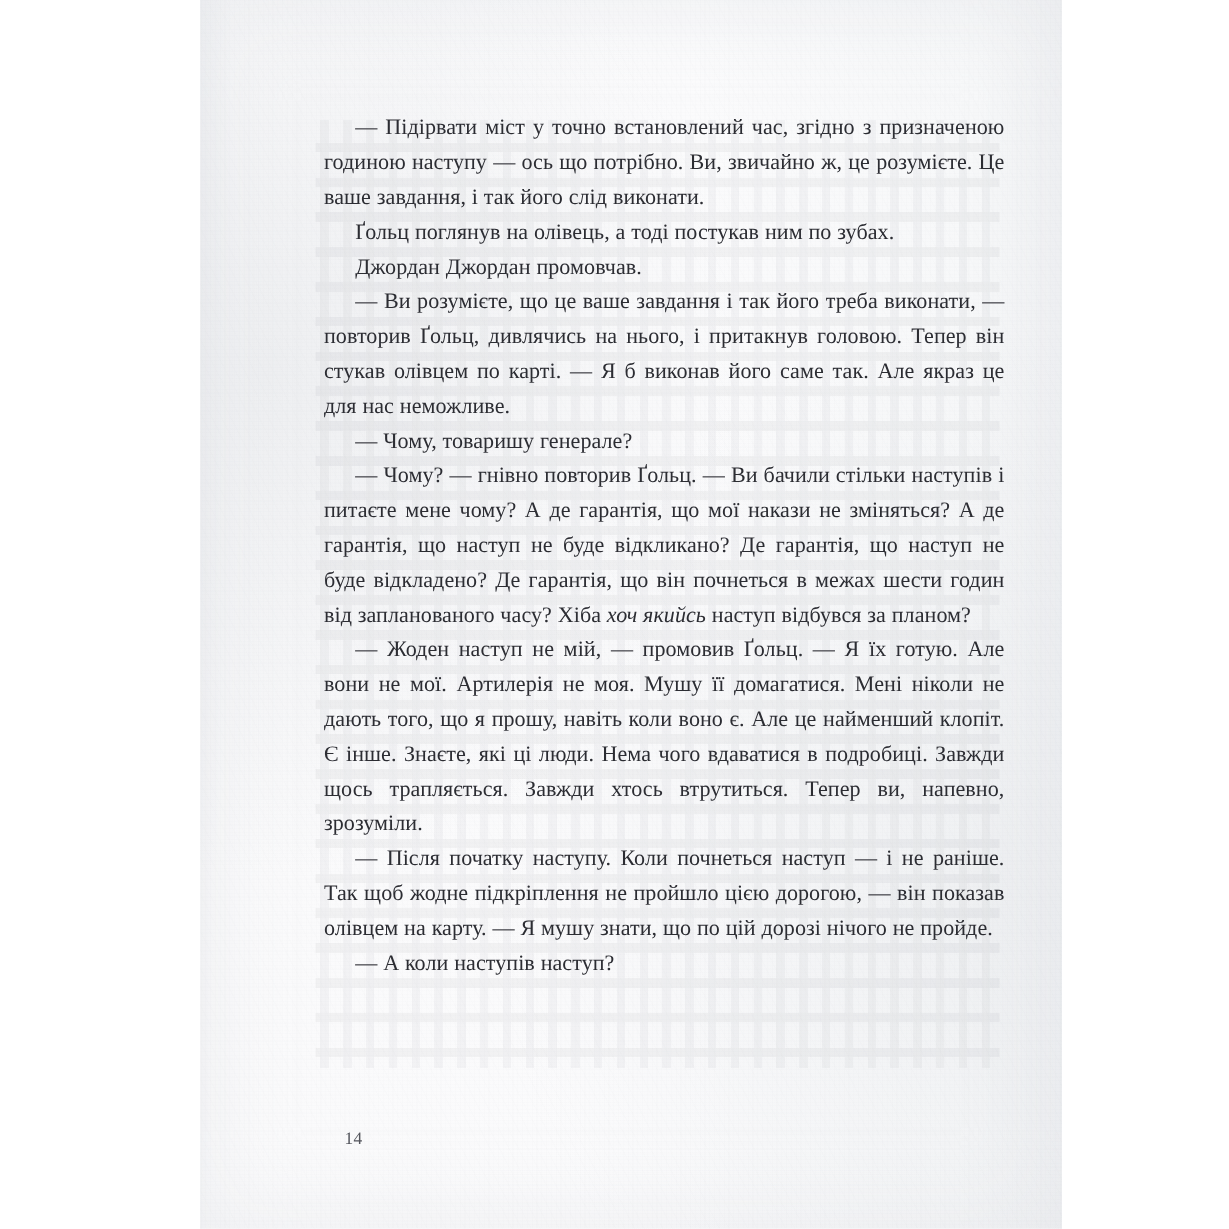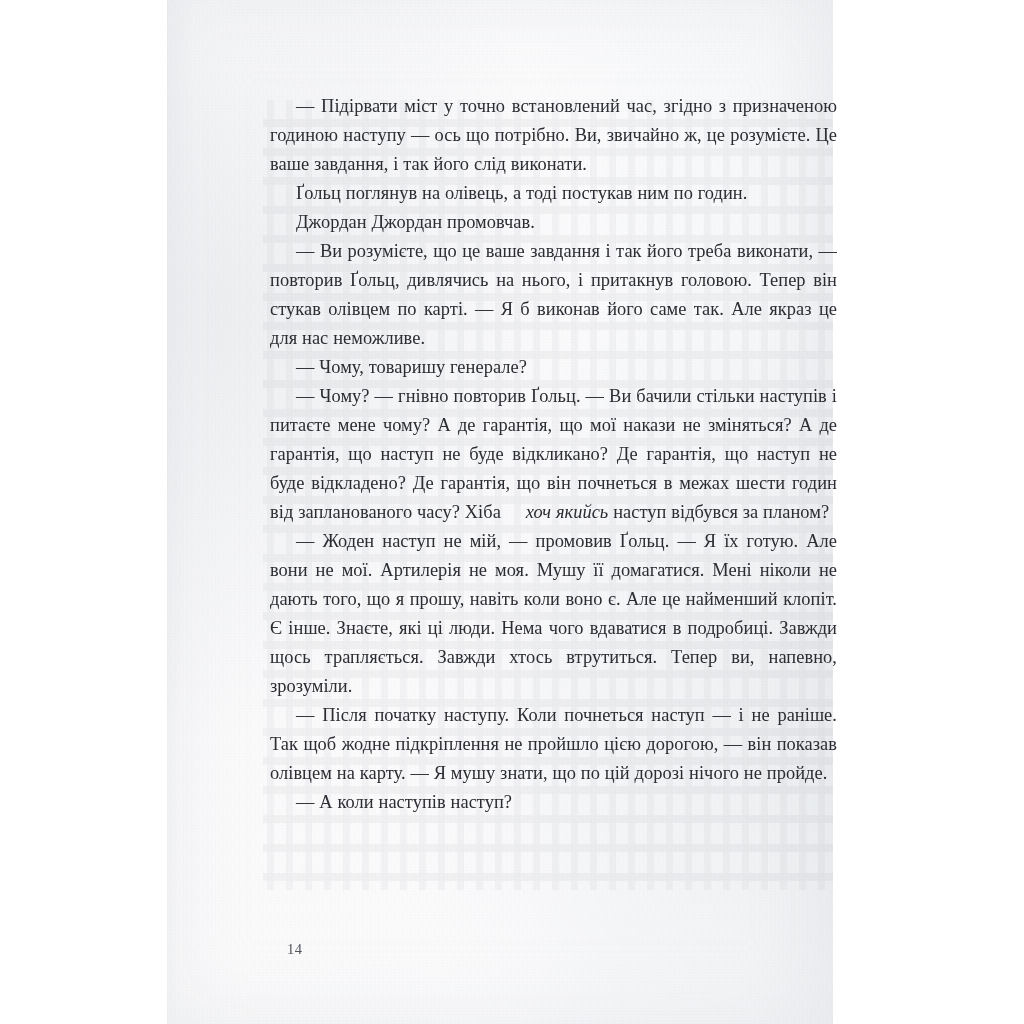--- a/index.html
+++ b/index.html
@@ -21,21 +21,21 @@
     width: 1024px;
     height: 1024px;
     background: #ffffff;
   }
 
   
   .book-page {
     position: absolute;
     left: 167px;
     top: 0;
-    width: 666px;
+    width: 718px;
     height: 1024px;
     background:
       radial-gradient(ellipse at 8% 30%, rgba(228,230,233,0.55) 0%, rgba(255,255,255,0) 42%),
       radial-gradient(ellipse at 92% 72%, rgba(230,232,235,0.45) 0%, rgba(255,255,255,0) 45%),
       linear-gradient(91deg, #f2f3f5 0px, #fafafb 26px, #fbfbfc 55%, #f7f8f9 88%, #f1f2f4 100%);
     box-shadow: inset 0 0 70px rgba(226,228,232,0.5);
   }
 
   
   .paper-grain {
@@ -85,21 +85,20 @@
     line-height: 29px;
     text-align: justify;
     text-justify: inter-word;
     text-indent: 26px;
     letter-spacing: 0.05px;
     word-spacing: 0.2px;
     -webkit-font-smoothing: antialiased;
   }
 
   .body-paragraph em {
-    margin-left: 20px;
   }
 
   
   .page-folio {
     position: absolute;
     left: 120px;
     top: 940px;
     color: #53555c;
     font-size: 14.5px;
     line-height: 18px;
@@ -113,21 +112,21 @@
 
   <div class="book-page">
 
     <div class="paper-grain"></div>
     <div class="showthrough"></div>
 
     <div class="text-column">
 
       <p class="body-paragraph">— Підірвати міст у точно встановлений час, згідно з призначеною годиною наступу — ось що потрібно. Ви, звичайно ж, це розумієте. Це ваше завдання, і так його слід виконати.</p>
 
-      <p class="body-paragraph">Ґольц поглянув на олівець, а тоді постукав ним по годин.</p>
+      <p class="body-paragraph">Ґольц поглянув на олівець, а тоді постукав ним по зубах.</p>
 
       <p class="body-paragraph">Джордан Джордан промовчав.</p>
 
       <p class="body-paragraph">— Ви розумієте, що це ваше завдання і так його треба виконати, — повторив Ґольц, дивлячись на нього, і притакнув головою. Тепер він стукав олівцем по карті. — Я б виконав його саме так. Але якраз це для нас неможливе.</p>
 
       <p class="body-paragraph">— Чому, товаришу генерале?</p>
 
       <p class="body-paragraph"><span>— Чому? — гнівно повторив Ґольц. — Ви бачили стільки наступів і питаєте мене чому? А де гарантія, що мої накази не зміняться? А де гарантія, що наступ не буде відкликано? Де гарантія, що наступ не буде відкладено? Де гарантія, що він почнеться в межах шести годин від запланованого часу? Хіба </span><em>хоч якийсь</em><span> наступ відбувся за планом?</span></p>
 
 

